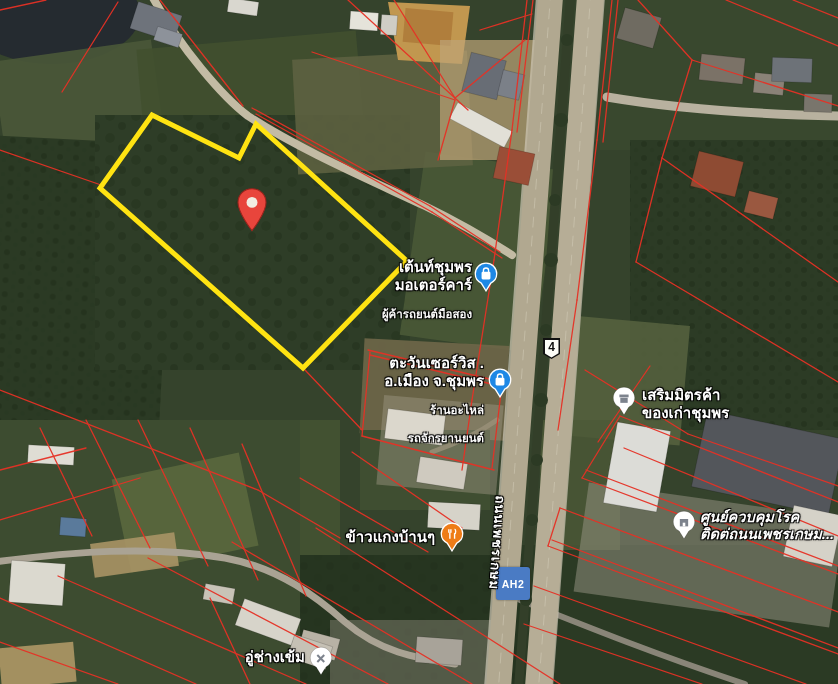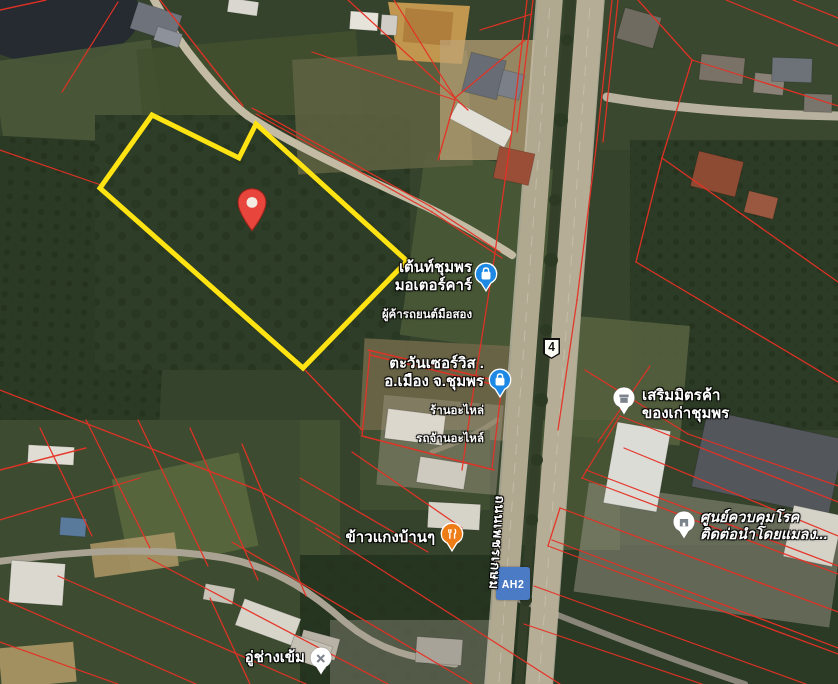--- a/index.html
+++ b/index.html
@@ -259,21 +259,21 @@
       <rect x="8.2" y="10.2" width="9.6" height="8.4" rx="1.4" fill="#fff"></rect>
       <path d="M10.2 10.5V9a2.8 2.8 0 0 1 5.6 0v1.5" fill="none" stroke="#fff" stroke-width="1.5"></path>
     </svg>
   </div>
 
   <div>
     <div class="label ta-r" style="right:354px;top:354px;">
       <div class="poi-name">ตะวันเซอร์วิส .</div>
       <div class="poi-name">อ.เมือง จ.ชุมพร</div>
       <div class="poi-detail">ร้านอะไหล่</div>
-      <div class="poi-detail">รถจัานอะไหล์</div>
+      <div class="poi-detail">รถจักรยานยนต์</div>
     </div>
     <svg class="poi-pin" style="left:488px;top:368px;" viewBox="0 0 26 32">
       <path d="M13 1C6.6 1 1.4 6.2 1.4 12.6 1.4 17 4 20.8 7.8 22.6L13 31l5.2-8.4C22 20.8 24.6 17 24.6 12.6 24.6 6.2 19.4 1 13 1Z" fill="var(--poi-blue)" stroke="#ffffff" stroke-width="1.4"></path>
       <rect x="8.2" y="10.2" width="9.6" height="8.4" rx="1.4" fill="#fff"></rect>
       <path d="M10.2 10.5V9a2.8 2.8 0 0 1 5.6 0v1.5" fill="none" stroke="#fff" stroke-width="1.5"></path>
     </svg>
   </div>
 
   <div>
     <svg class="poi-pin" style="left:612px;top:386px;" viewBox="0 0 26 32">
@@ -299,21 +299,21 @@
   </div>
 
   <div>
     <svg class="poi-pin" style="left:672px;top:510px;" viewBox="0 0 26 32">
       <path d="M13 1C6.6 1 1.4 6.2 1.4 12.6 1.4 17 4 20.8 7.8 22.6L13 31l5.2-8.4C22 20.8 24.6 17 24.6 12.6 24.6 6.2 19.4 1 13 1Z" fill="#ffffff" stroke="rgba(0,0,0,.2)" stroke-width="1"></path>
       <rect x="8.5" y="9.5" width="9" height="8" fill="var(--poi-gray-glyph)"></rect>
       <rect x="11.6" y="13.5" width="2.8" height="4" fill="#fff"></rect>
     </svg>
     <div class="label" style="left:700px;top:509px;font-style:italic;">
       <div class="poi-name5">ศูนย์ควบคุมโรค</div>
-      <div class="poi-name5">ติดต่อนำโดยแมลง...</div>
+      <div class="poi-name5">ติดต่ถนนเพชรเกษม...</div>
     </div>
   </div>
 
   <div>
     <div class="label ta-r" style="right:533px;top:648px;">
       <div class="poi-name">อู่ช่างเข้ม</div>
     </div>
     <svg class="poi-pin" style="left:309px;top:646px;" viewBox="0 0 26 32">
       <path d="M13 1C6.6 1 1.4 6.2 1.4 12.6 1.4 17 4 20.8 7.8 22.6L13 31l5.2-8.4C22 20.8 24.6 17 24.6 12.6 24.6 6.2 19.4 1 13 1Z" fill="#ffffff" stroke="rgba(0,0,0,.2)" stroke-width="1"></path>
       <path d="M9 9.5l7.5 7.5M16.5 9.5L9 17" stroke="var(--poi-gray-glyph)" stroke-width="2.2" fill="none"></path>

